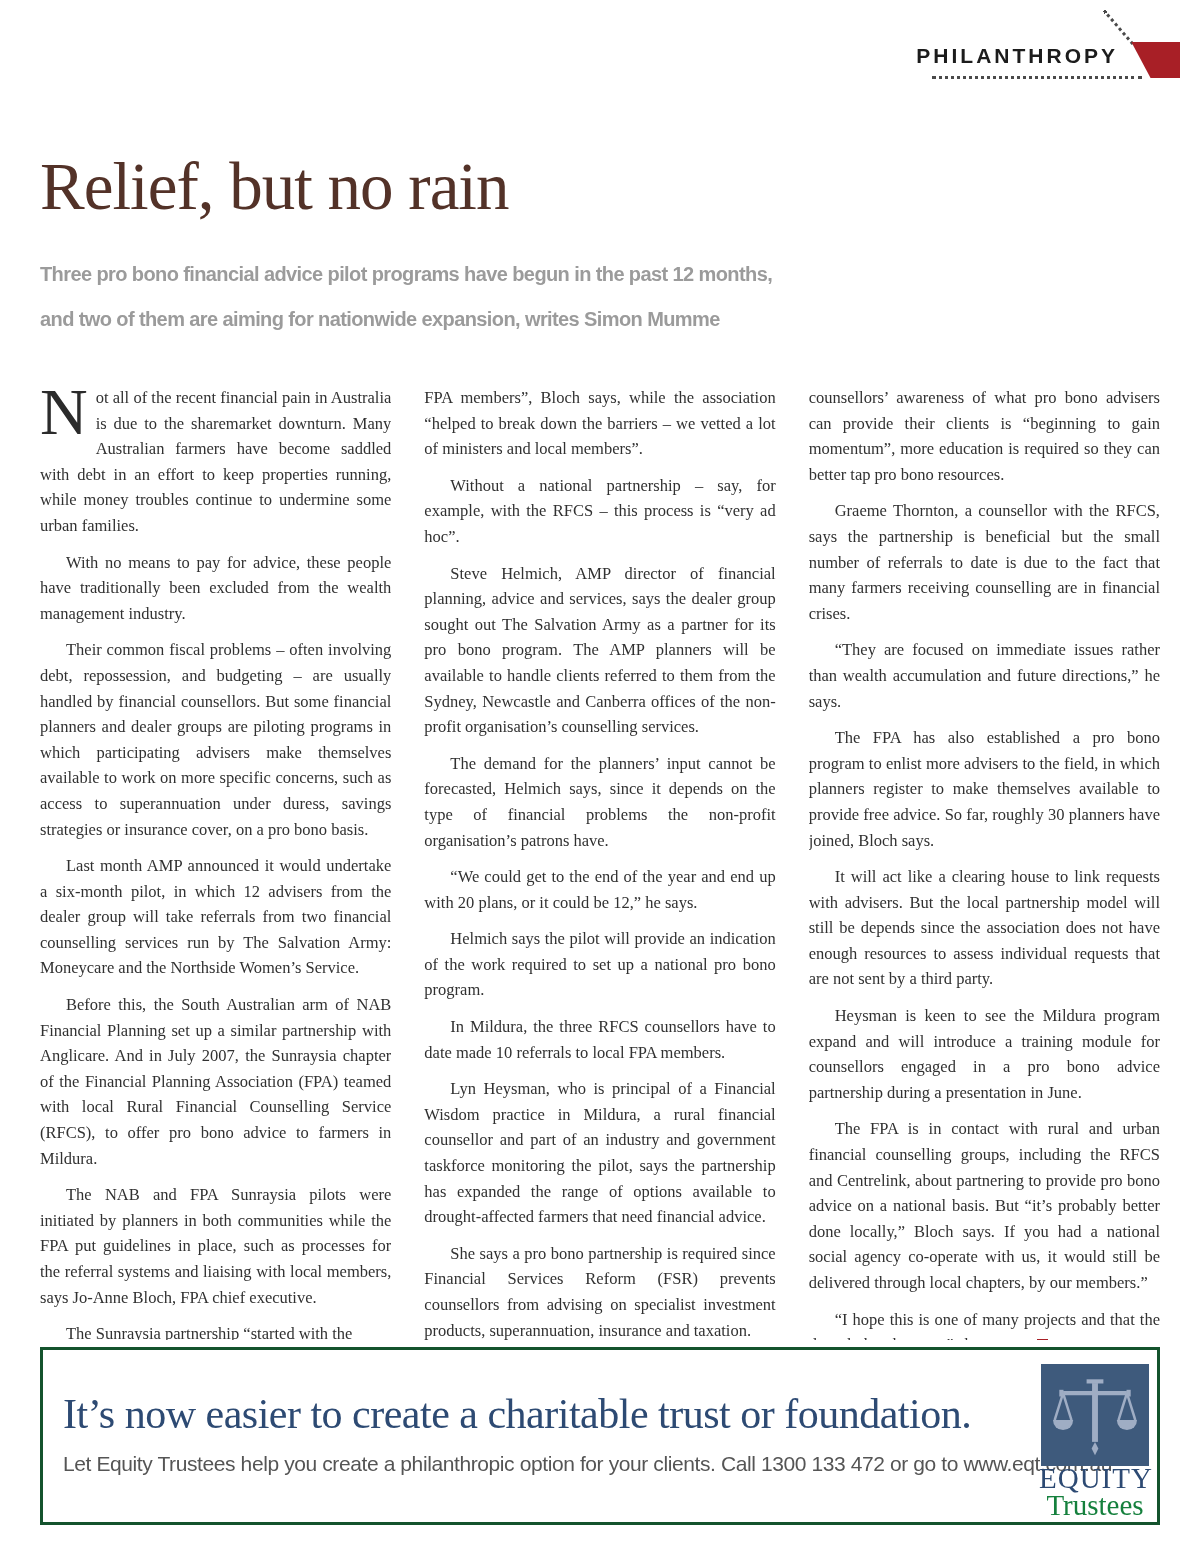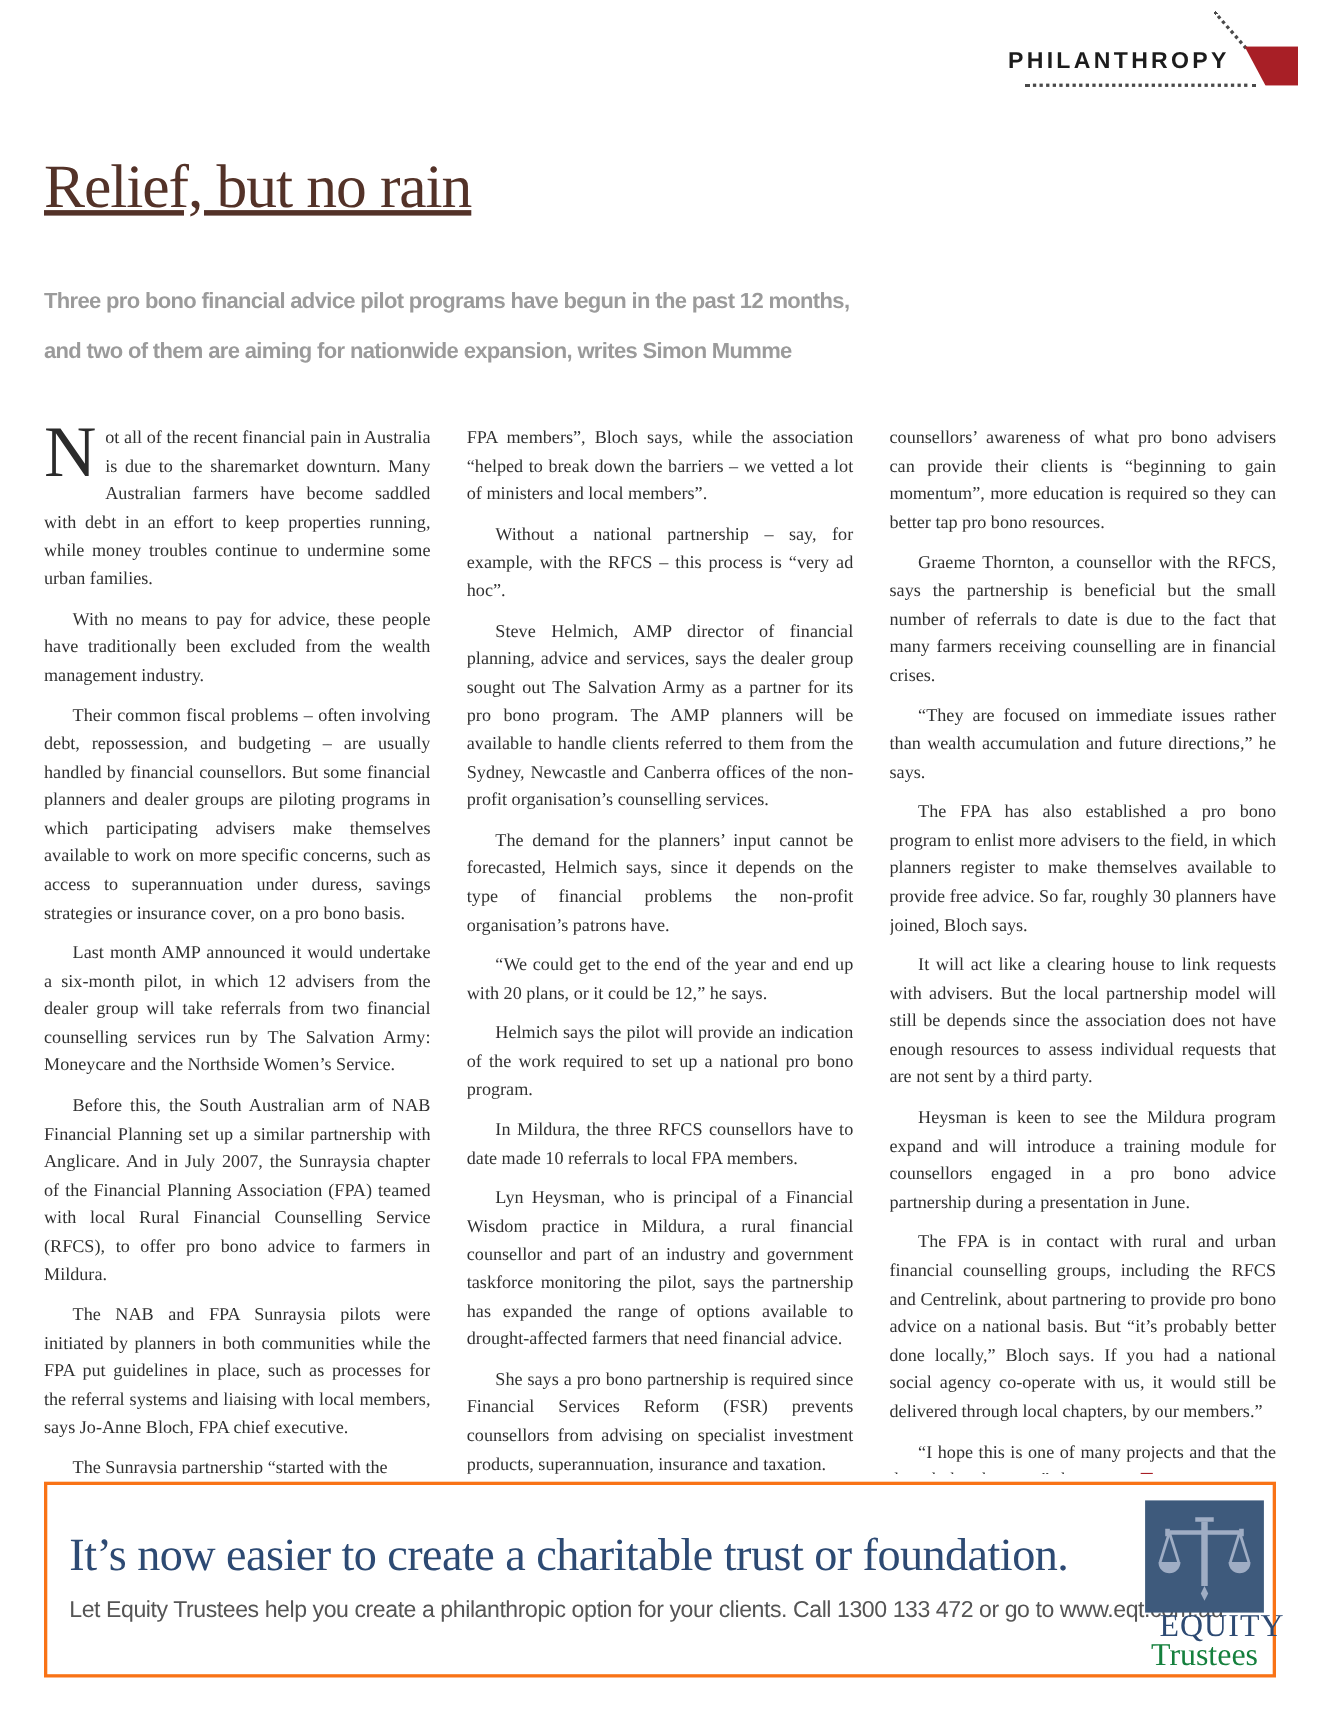--- a/index.html
+++ b/index.html
@@ -17,22 +17,22 @@
     font-size:21px; letter-spacing:3px; color:#1c1c1c; white-space:nowrap;
   }
   .cat-dots { position:absolute; right:38px; top:34px; width:210px; border-top:3px dotted #4a4a4a; }
   .flag { position:absolute; right:0; top:0; width:64px; height:36px;
           clip-path:polygon(24% 0, 100% 0, 100% 100%, 54% 100%); }
   .flag-diag { position:absolute; right:46px; top:1px; width:44px;
                border-top:3px dotted #4a4a4a; transform:rotate(49deg); transform-origin:right top; }
 
   
   .title {
-    position:absolute; left:40px; top:138px;
-    font-size:56px; font-weight:normal; letter-spacing:-1px;text-decoration:underline;
+    position:absolute; left:40px; top:148px;
+    font-size:67px; font-weight:normal; letter-spacing:-1px;
   }
   .standfirst {
     position:absolute; left:40px; top:252px; width:860px;
     font-family:"Liberation Sans", sans-serif; font-weight:bold;
     font-size:20px; letter-spacing:-0.6px; line-height:45px;
   }
 
   
   .columns {
     position:absolute; left:40px; top:385px; width:1120px; height:955px;
@@ -46,37 +46,37 @@
   .col p.ind { text-indent:26px;margin-top:11px; }
   .dropcap {
     float:left; font-size:66px; line-height:50px;
     padding:2px 8px 0 0; color:#2b2b2b;
   }
   .endmark { display:inline-block; width:11px; height:11px; margin-left:20px; vertical-align:baseline; }
 
   
   .ad {
     position:absolute; left:40px; top:1347px; width:1120px; height:178px;
-    box-sizing:border-box; border:3px solid #f97316; background:#ffffff;
+    box-sizing:border-box; border:3px solid #14532d; background:#ffffff;
   }
   .ad-headline {
     position:absolute; left:20px; top:40px; width:960px;
     font-size:42px; letter-spacing:-0.5px; white-space:nowrap;
   }
   .ad-subtext {
     position:absolute; left:20px; top:102px; width:970px;
     font-family:"Liberation Sans", sans-serif;
     font-size:21px; letter-spacing:-0.4px; color:#555555; white-space:nowrap;
   }
   .ad-logo { position:absolute; right:6px; top:14px; width:112px; text-align:center; }
   .ad-logo-square {
     width:108px; height:102px; margin:0 auto;
     display:flex; align-items:center; justify-content:center;
   }
-  .ad-logo-line1 { font-size:29px; letter-spacing:1px; margin-top:-4px;margin-left:15px; }
+  .ad-logo-line1 { font-size:29px; letter-spacing:1px; margin-top:-4px; }
   .ad-logo-line2 { font-size:29px; margin-top:-6px; }
 </style>
 </head>
 <body>
 
 <div class="page">
 
   <div class="masthead">
     <div class="category">PHILANTHROPY</div>
     <div class="cat-dots"></div>

